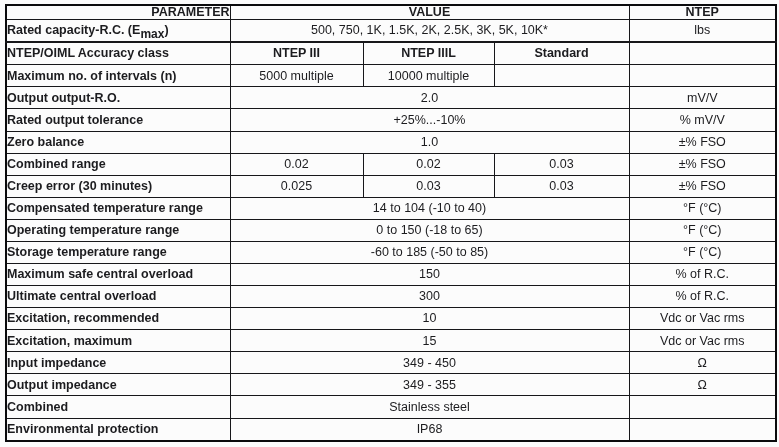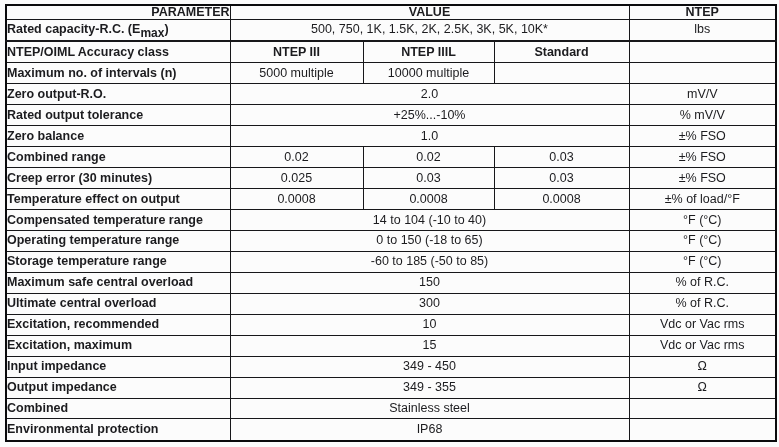--- a/index.html
+++ b/index.html
@@ -90,21 +90,21 @@
           <td class="unit"></td>
         </tr>
         <tr>
           <td class="param"><span>Maximum no. of intervals (n)</span></td>
           <td class="val">5000 multiple</td>
           <td class="val">10000 multiple</td>
           <td class="val"></td>
           <td class="unit"></td>
         </tr>
         <tr>
-          <td class="param"><span>Zero output-R.O.</span></td>
+          <td class="param"><span>Output output-R.O.</span></td>
           <td class="val" colspan="3">2.0</td>
           <td class="unit">mV/V</td>
         </tr>
         <tr>
           <td class="param"><span>Rated output tolerance</span></td>
           <td class="val" colspan="3">+25%...-10%</td>
           <td class="unit">% mV/V</td>
         </tr>
         <tr>
           <td class="param"><span>Zero balance</span></td>
@@ -117,27 +117,20 @@
           <td class="val">0.02</td>
           <td class="val">0.03</td>
           <td class="unit">±% FSO</td>
         </tr>
         <tr>
           <td class="param"><span>Creep error (30 minutes)</span></td>
           <td class="val">0.025</td>
           <td class="val">0.03</td>
           <td class="val">0.03</td>
           <td class="unit">±% FSO</td>
-        </tr>
-        <tr>
-          <td class="param"><span>Temperature effect on output</span></td>
-          <td class="val">0.0008</td>
-          <td class="val">0.0008</td>
-          <td class="val">0.0008</td>
-          <td class="unit">±% of load/°F</td>
         </tr>
         <tr>
           <td class="param"><span>Compensated temperature range</span></td>
           <td class="val" colspan="3">14 to 104 (-10 to 40)</td>
           <td class="unit">°F (°C)</td>
         </tr>
         <tr>
           <td class="param"><span>Operating temperature range</span></td>
           <td class="val" colspan="3">0 to 150 (-18 to 65)</td>
           <td class="unit">°F (°C)</td>

